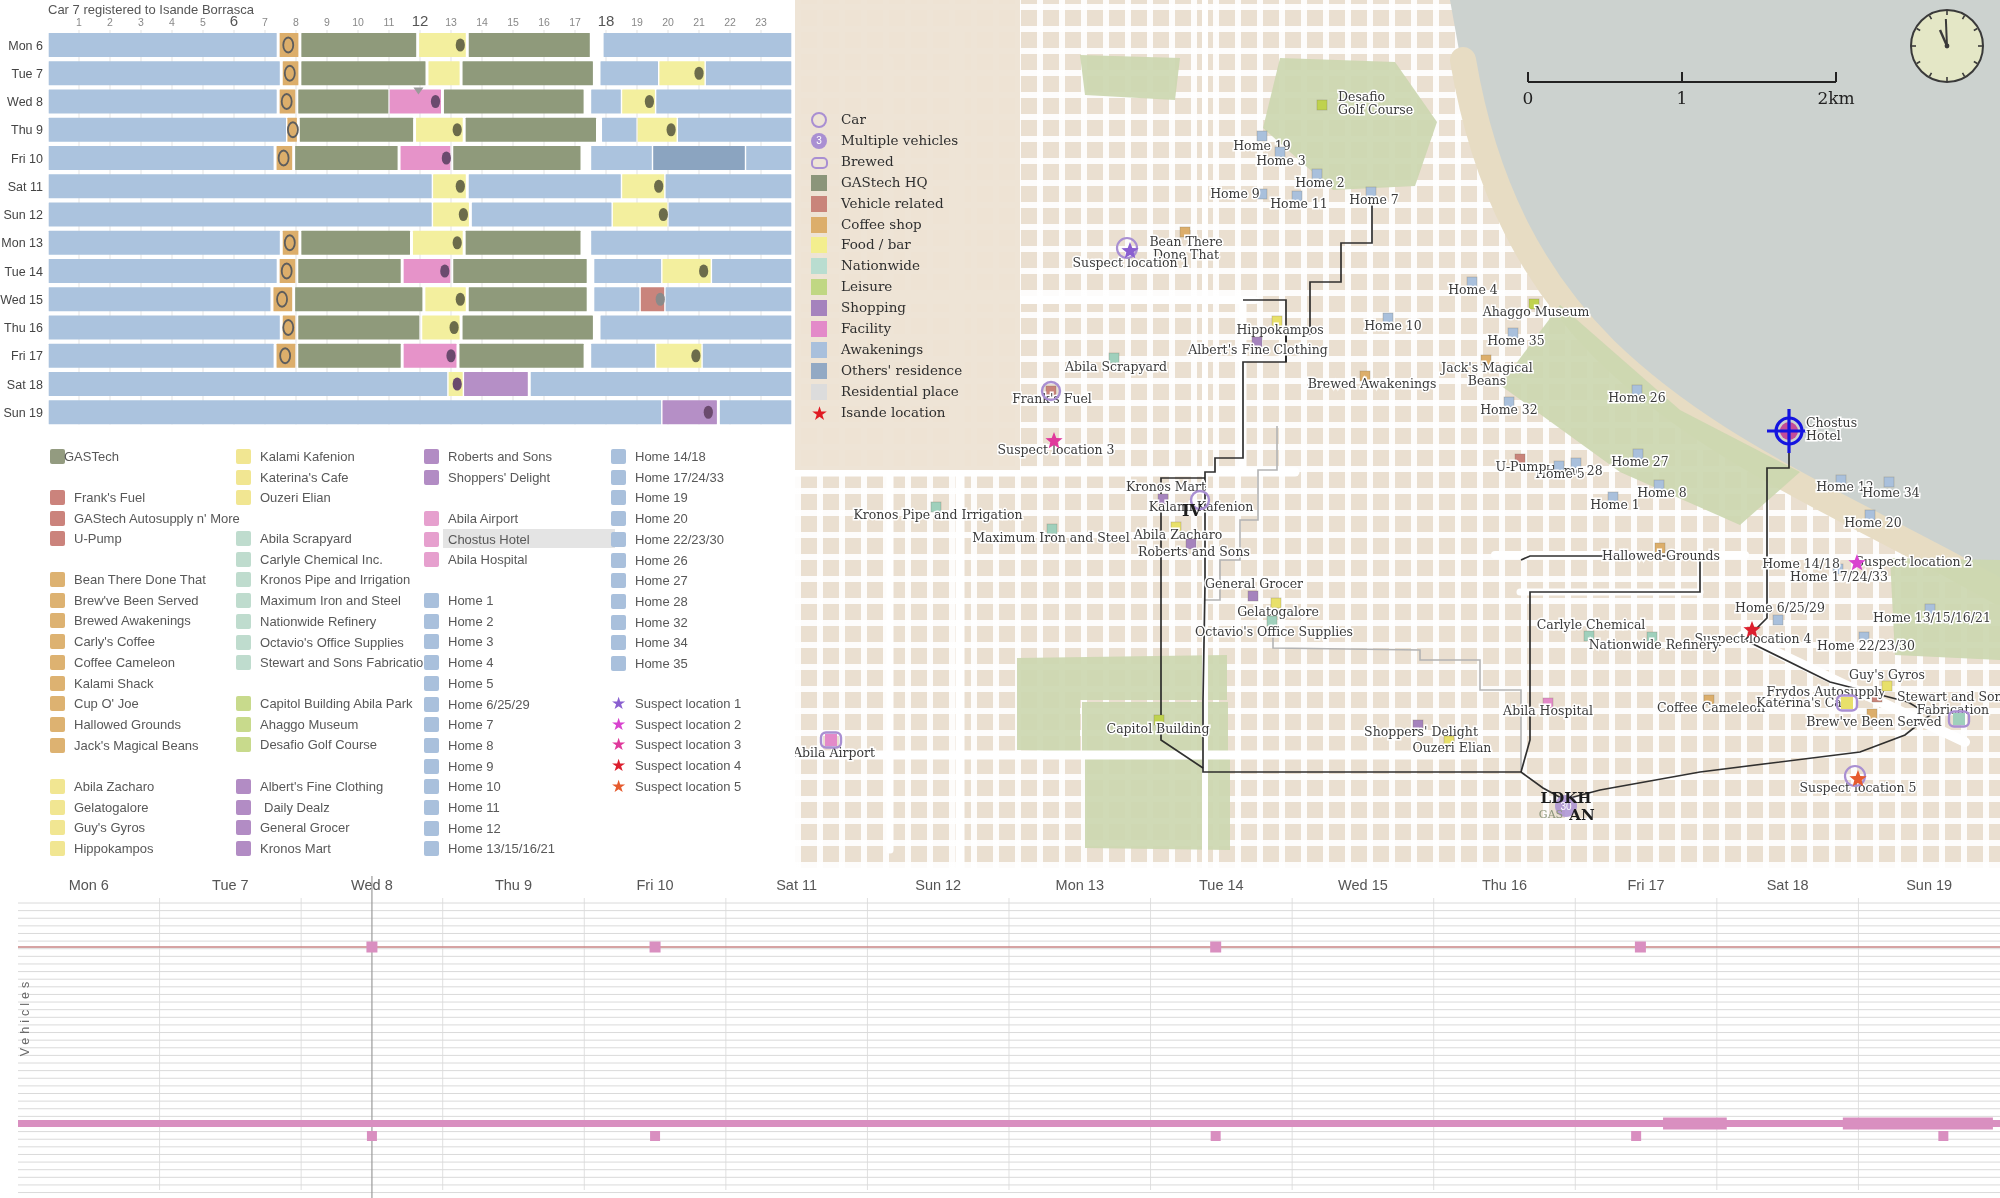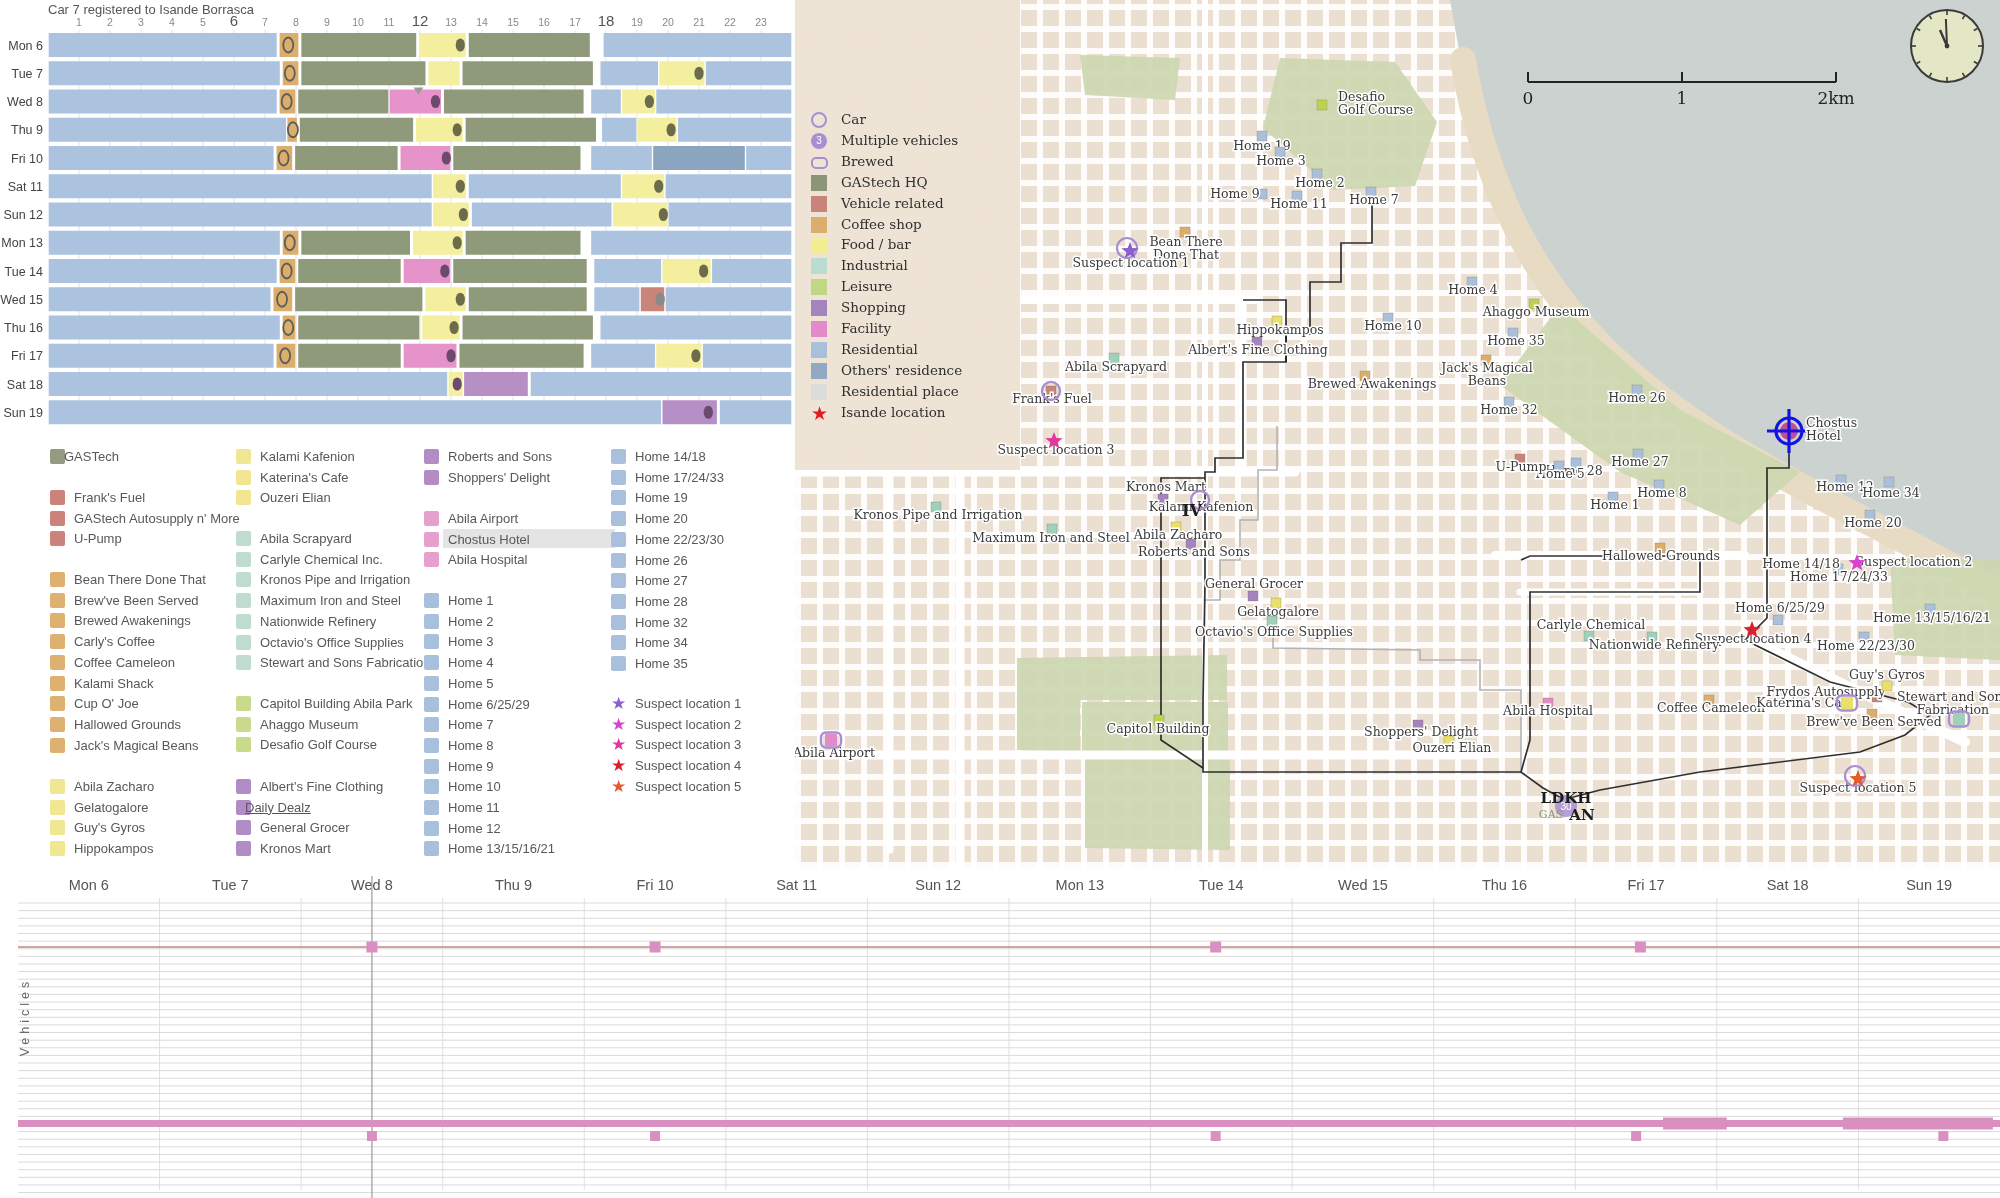--- a/index.html
+++ b/index.html
@@ -351,21 +351,21 @@
       <div class="lg-item">
         <div class="lg-swatch" style="left: 236px; top: 299.4px; background: rgb(200, 218, 140);"></div>
         <div class="lg-label" style="left: 260px; top: 298.4px;">Desafio Golf Course</div>
       </div>
       <div class="lg-item">
         <div class="lg-swatch" style="left: 236px; top: 341px; background: rgb(178, 140, 196);"></div>
         <div class="lg-label" style="left: 260px; top: 340px;">Albert's Fine Clothing</div>
       </div>
       <div class="lg-item">
         <div class="lg-swatch" style="left: 236px; top: 361.7px; background: rgb(178, 140, 196);"></div>
-        <div class="lg-label" style="left: 245px; top: 360.7px; text-decoration: underline;">Daily Dealz</div>
+        <div class="lg-label" style="left: 264px; top: 360.7px;">Daily Dealz</div>
       </div>
       <div class="lg-item">
         <div class="lg-swatch" style="left: 236px; top: 382.4px; background: rgb(178, 140, 196);"></div>
         <div class="lg-label" style="left: 260px; top: 381.4px;">General Grocer</div>
       </div>
       <div class="lg-item">
         <div class="lg-swatch" style="left: 236px; top: 403.1px; background: rgb(178, 140, 196);"></div>
         <div class="lg-label" style="left: 260px; top: 402.1px;">Kronos Mart</div>
       </div>
       <div class="lg-item">
@@ -702,37 +702,37 @@
         <div class="ml-item" style="top: 214.5px; left: 0px;">
           <div class="ml-icon" style="background: rgb(220, 174, 107); width: 16px; height: 16px;"></div>
           <div class="ml-label">Coffee shop</div>
         </div>
         <div class="ml-item" style="top: 235.4px; left: 0px;">
           <div class="ml-icon" style="background: rgb(243, 238, 142); width: 16px; height: 16px;"></div>
           <div class="ml-label">Food / bar</div>
         </div>
         <div class="ml-item" style="top: 256.3px; left: 0px;">
           <div class="ml-icon" style="background: rgb(185, 221, 208); width: 16px; height: 16px;"></div>
-          <div class="ml-label">Industrial</div>
+          <div class="ml-label">Nationwide</div>
         </div>
         <div class="ml-item" style="top: 277.2px; left: 0px;">
           <div class="ml-icon" style="background: rgb(192, 215, 131); width: 16px; height: 16px;"></div>
           <div class="ml-label">Leisure</div>
         </div>
         <div class="ml-item" style="top: 298.1px; left: 0px;">
           <div class="ml-icon" style="background: rgb(165, 131, 189); width: 16px; height: 16px;"></div>
           <div class="ml-label">Shopping</div>
         </div>
         <div class="ml-item" style="top: 319px; left: 0px;">
           <div class="ml-icon" style="background: rgb(227, 138, 201); width: 16px; height: 16px;"></div>
           <div class="ml-label">Facility</div>
         </div>
         <div class="ml-item" style="top: 339.9px; left: 0px;">
           <div class="ml-icon" style="background: rgb(169, 192, 220); width: 16px; height: 16px;"></div>
-          <div class="ml-label">Residential</div>
+          <div class="ml-label">Awakenings</div>
         </div>
         <div class="ml-item" style="top: 360.8px; left: 0px;">
           <div class="ml-icon" style="background: rgb(146, 169, 196); width: 16px; height: 16px;"></div>
           <div class="ml-label">Others' residence</div>
         </div>
         <div class="ml-item" style="top: 381.7px; left: 0px;">
           <div class="ml-icon" style="background: rgb(220, 220, 220); width: 16px; height: 16px;"></div>
           <div class="ml-label">Residential place</div>
         </div>
         <div class="ml-item" style="top: 402.6px; left: 0px;">

